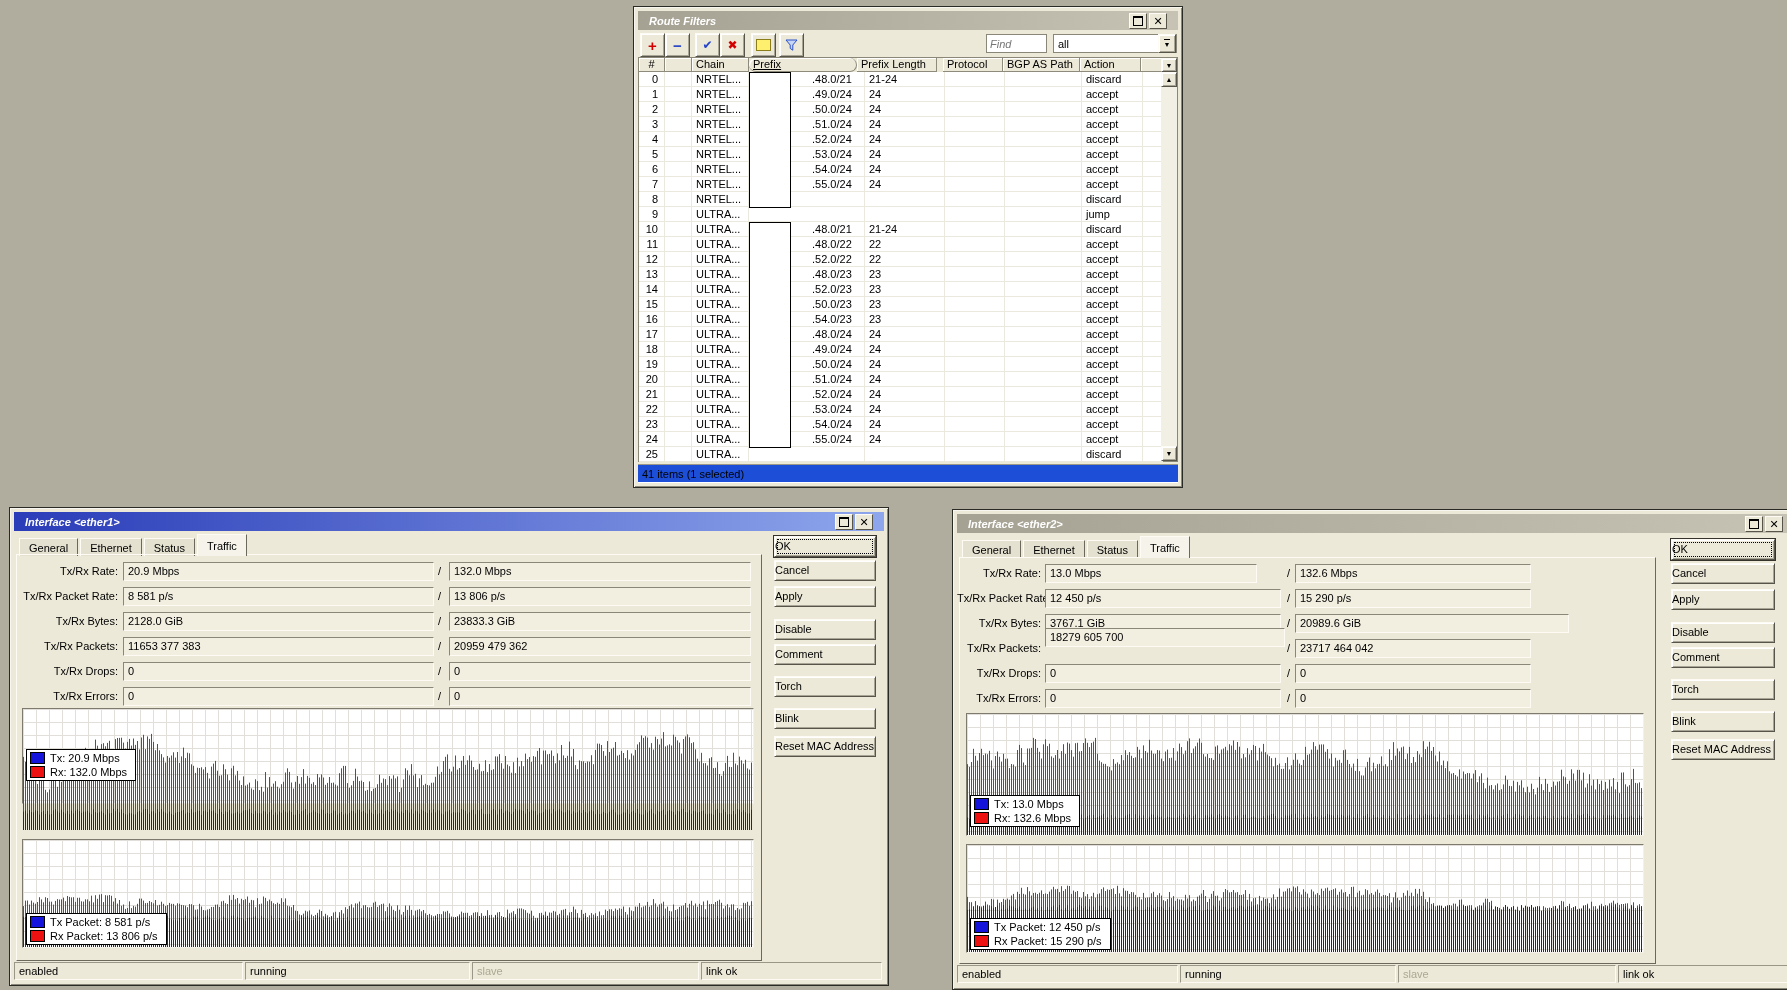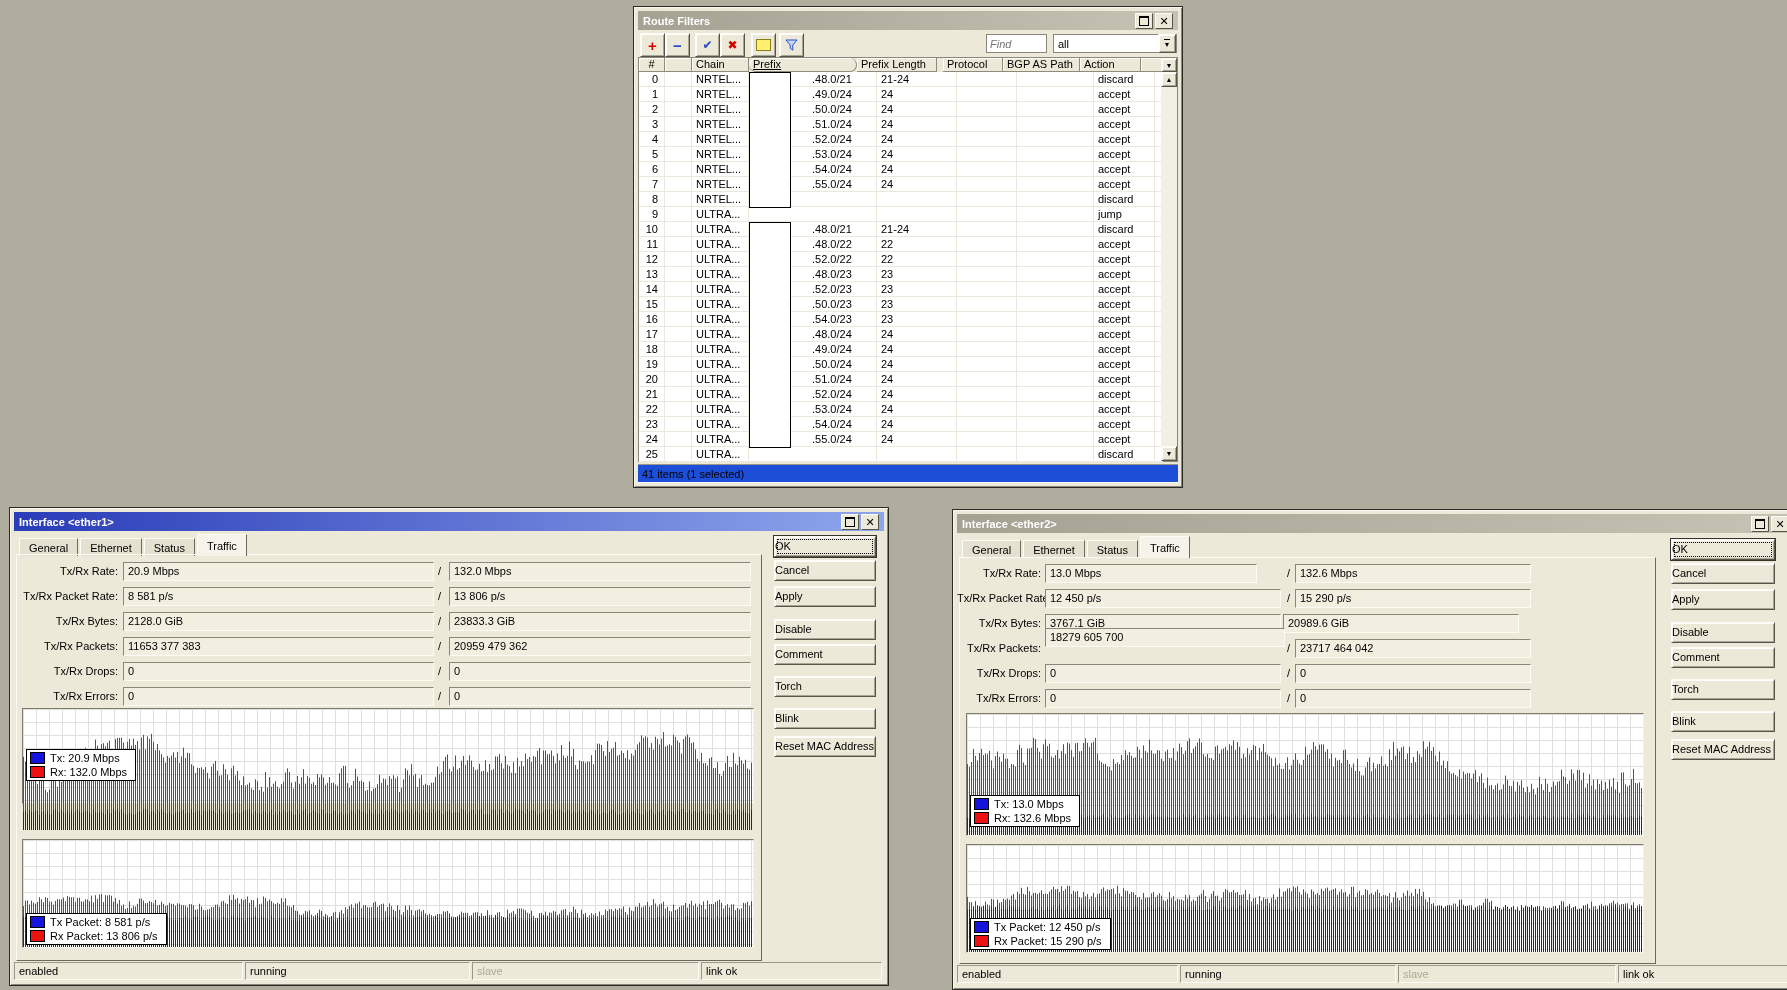--- a/index.html
+++ b/index.html
@@ -4,21 +4,21 @@
 <style>
   html,body{margin:0;padding:0;}
   body{width:1787px;height:990px;overflow:hidden;font-family:"Liberation Sans","DejaVu Sans",sans-serif;font-size:11px;color:#000;}
   .desktop{position:absolute;left:0;top:0;width:1787px;height:990px;background:#b0ac9e;}
 
   
   .window{position:absolute;background:#ece9d8;border:1px solid #2b2b26;
           box-shadow:inset 1px 1px 0 #f8f6ee, inset -1px -1px 0 #8a877a;}
   .win-inner{position:absolute;inset:4px;}
   .titlebar{position:absolute;left:0;top:0;right:0;height:19px;display:flex;align-items:center;
-            padding:0 5px;color:#fff;font-weight:bold;}
+            padding:0 11px;color:#fff;font-weight:bold;font-style:italic;}
   .titlebar.active{background:linear-gradient(90deg,#2a3cb8,#8ea6ec);}
   .titlebar.inactive{background:linear-gradient(90deg,#a5a193,#c6c2b4);}
   .title-text{flex:0 1 auto;white-space:nowrap;overflow:hidden;}
   .title-btns{margin-left:auto;display:flex;gap:2px;}
   .tbtn{width:16px;height:14px;display:inline-flex;align-items:center;justify-content:center;
         background:#ece9d8;border:1px solid;border-color:#fdfbf4 #57544a #57544a #fdfbf4;
         color:#000;font-weight:bold;cursor:default;}
   .glyph-max{display:inline-block;width:8px;height:7px;border:1px solid #000;border-top-width:2px;background:transparent;}
   .glyph-x{font-size:11px;line-height:10px;font-weight:bold;}
 
@@ -57,21 +57,21 @@
   .hc6{width:77px;}
   .hc7{width:61px;}
   .hc8{width:32px;padding-left:0;display:flex;align-items:center;justify-content:center;}
   .rf-body{position:absolute;left:0;top:14px;width:524px;height:390px;background:#fff;}
   .rf-row{display:flex;height:15px;box-sizing:border-box;}
   .rcell{box-sizing:border-box;border-right:1px solid #ebe8dd;border-bottom:1px solid #ebe8dd;
          line-height:14px;white-space:nowrap;overflow:hidden;}
   .rc0{width:26px;text-align:right;padding-right:6px;}
   .rc1{width:27px;}
   .rc2{width:57px;padding-left:4px;}
-  .rc3{width:128px;padding-left:63px;}
+  .rc3{width:116px;padding-left:63px;}
   .rc4{width:80px;padding-left:4px;}
   .rc5{width:60px;}
   .rc6{width:77px;}
   .rc7{width:61px;padding-left:4px;}
   .rc8{flex:1;border-right:none;}
   .redact{position:absolute;left:110px;width:40px;background:#fff;border:1px solid #000;z-index:2;}
   .rf-scroll{position:absolute;right:0;top:14px;width:16px;bottom:0;background:#f2efe4;}
   .sbtn{position:absolute;left:0;width:16px;height:15px;box-sizing:border-box;display:flex;align-items:center;justify-content:center;font-size:7px;}
   .hdr-dd{position:absolute;right:0;top:0;width:16px;height:14px;box-sizing:border-box;display:flex;align-items:center;justify-content:center;font-size:7px;z-index:4;}
   .rf-status{position:absolute;left:0;bottom:0;right:0;height:19px;border-top:1px solid #9a9788;
@@ -581,21 +581,21 @@
         <span class="fbox" style="left: 88px; top: 50px; width: 212px;">13.0 Mbps</span>
         <span class="fslash" style="left: 330px; top: 50px;">/</span>
         <span class="fbox" style="left: 338px; top: 50px; width: 236px;">132.6 Mbps</span>
         <span class="frow-label" style="left: 0px; top: 75px; width: 84px;">Tx/Rx Packet Rate:</span>
         <span class="fbox" style="left: 88px; top: 75px; width: 236px;">12 450 p/s</span>
         <span class="fslash" style="left: 330px; top: 75px;">/</span>
         <span class="fbox" style="left: 338px; top: 75px; width: 236px;">15 290 p/s</span>
         <span class="frow-label" style="left: 0px; top: 100px; width: 84px;">Tx/Rx Bytes:</span>
         <span class="fbox" style="left: 88px; top: 100px; width: 236px;">3767.1 GiB</span>
         <span class="fslash" style="left: 330px; top: 100px;">/</span>
-        <span class="fbox" style="left: 326px; top: 100px; width: 236px;">20989.6 GiB</span>
+        <span class="fbox" style="left: 338px; top: 100px; width: 274px;">20989.6 GiB</span>
         <span class="frow-label" style="left: 0px; top: 125px; width: 84px;">Tx/Rx Packets:</span>
         <span class="fbox" style="left: 88px; top: 114px; width: 240px;">18279 605 700</span>
         <span class="fslash" style="left: 330px; top: 125px;">/</span>
         <span class="fbox" style="left: 338px; top: 125px; width: 236px;">23717 464 042</span>
         <span class="frow-label" style="left: 0px; top: 150px; width: 84px;">Tx/Rx Drops:</span>
         <span class="fbox" style="left: 88px; top: 150px; width: 236px;">0</span>
         <span class="fslash" style="left: 330px; top: 150px;">/</span>
         <span class="fbox" style="left: 338px; top: 150px; width: 236px;">0</span>
         <span class="frow-label" style="left: 0px; top: 175px; width: 84px;">Tx/Rx Errors:</span>
         <span class="fbox" style="left: 88px; top: 175px; width: 236px;">0</span>

